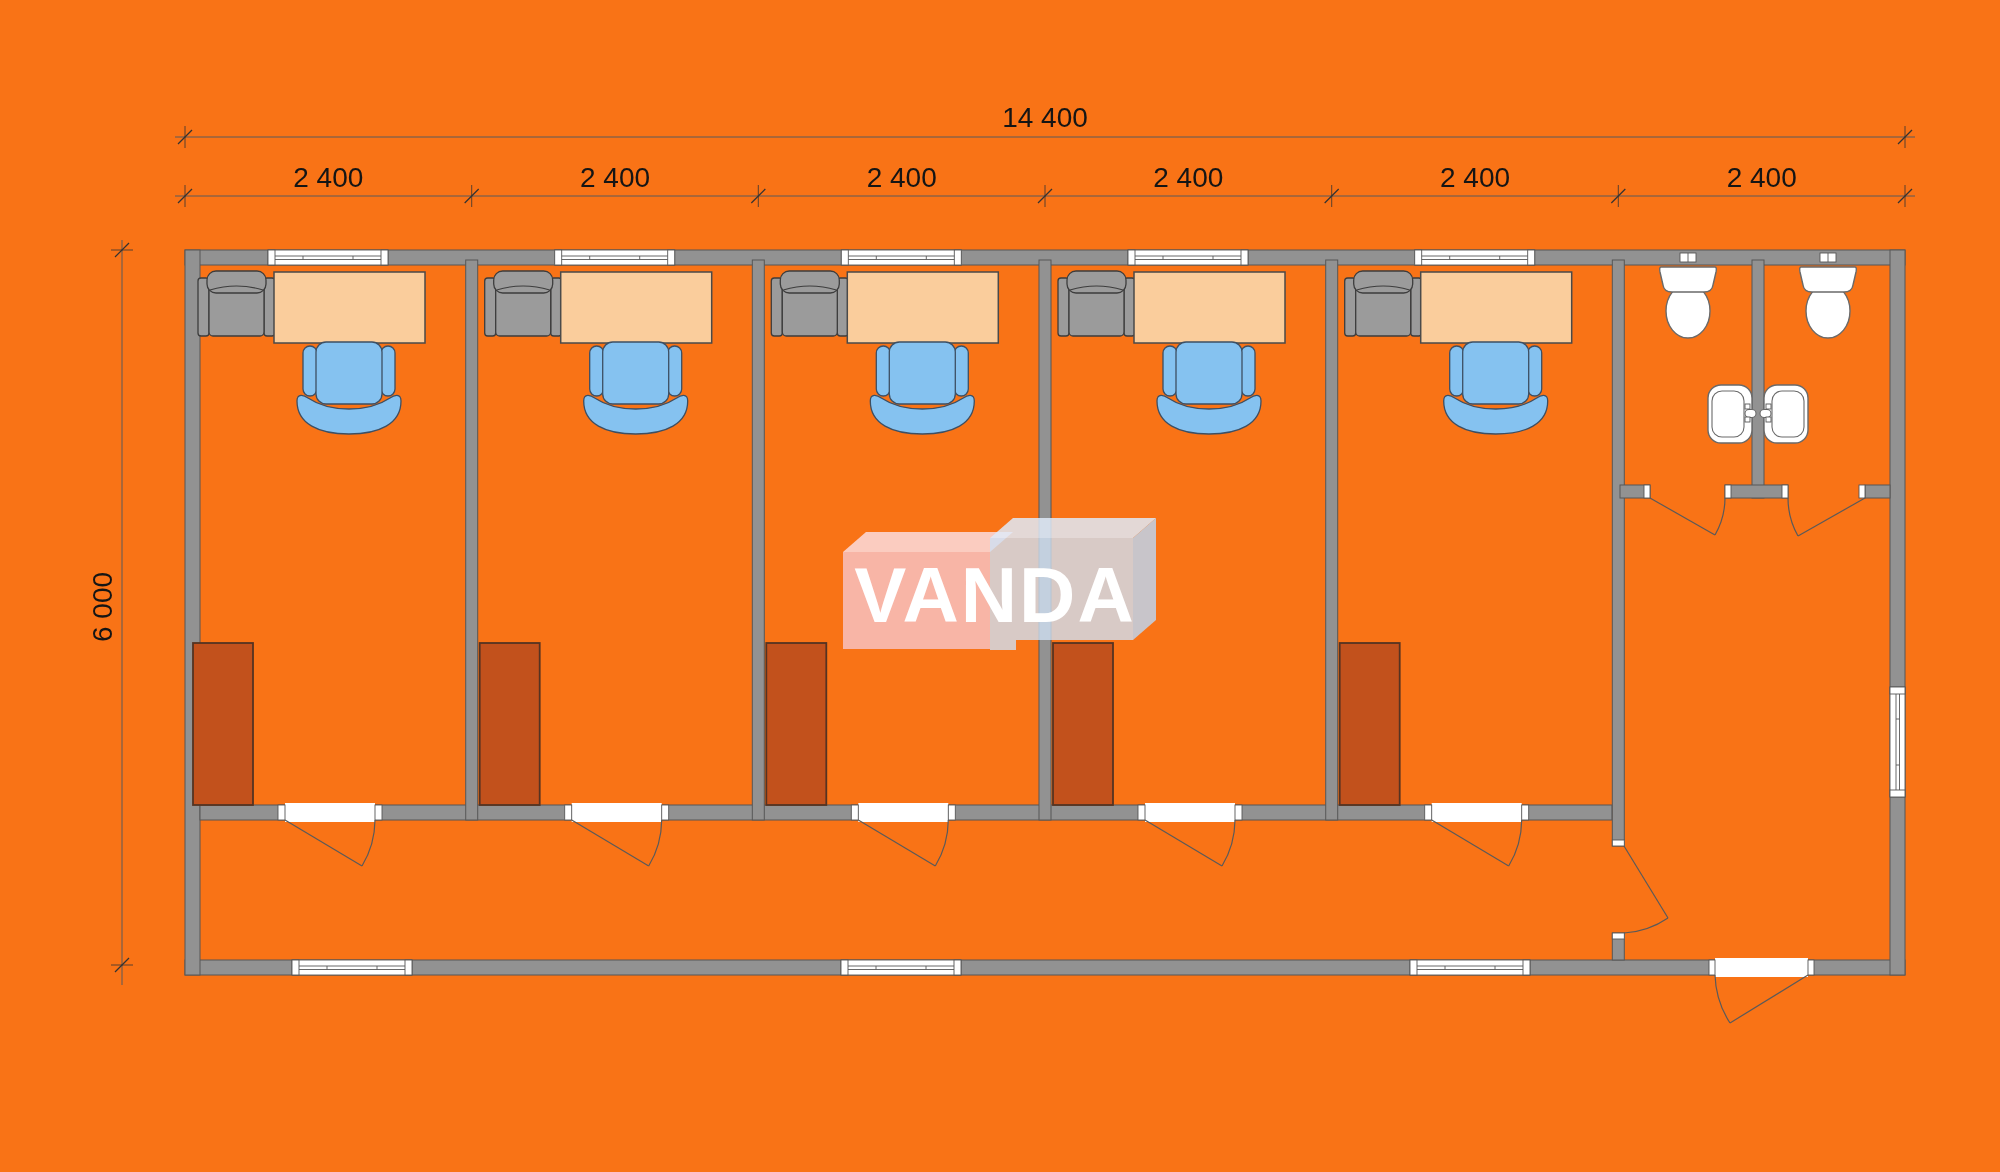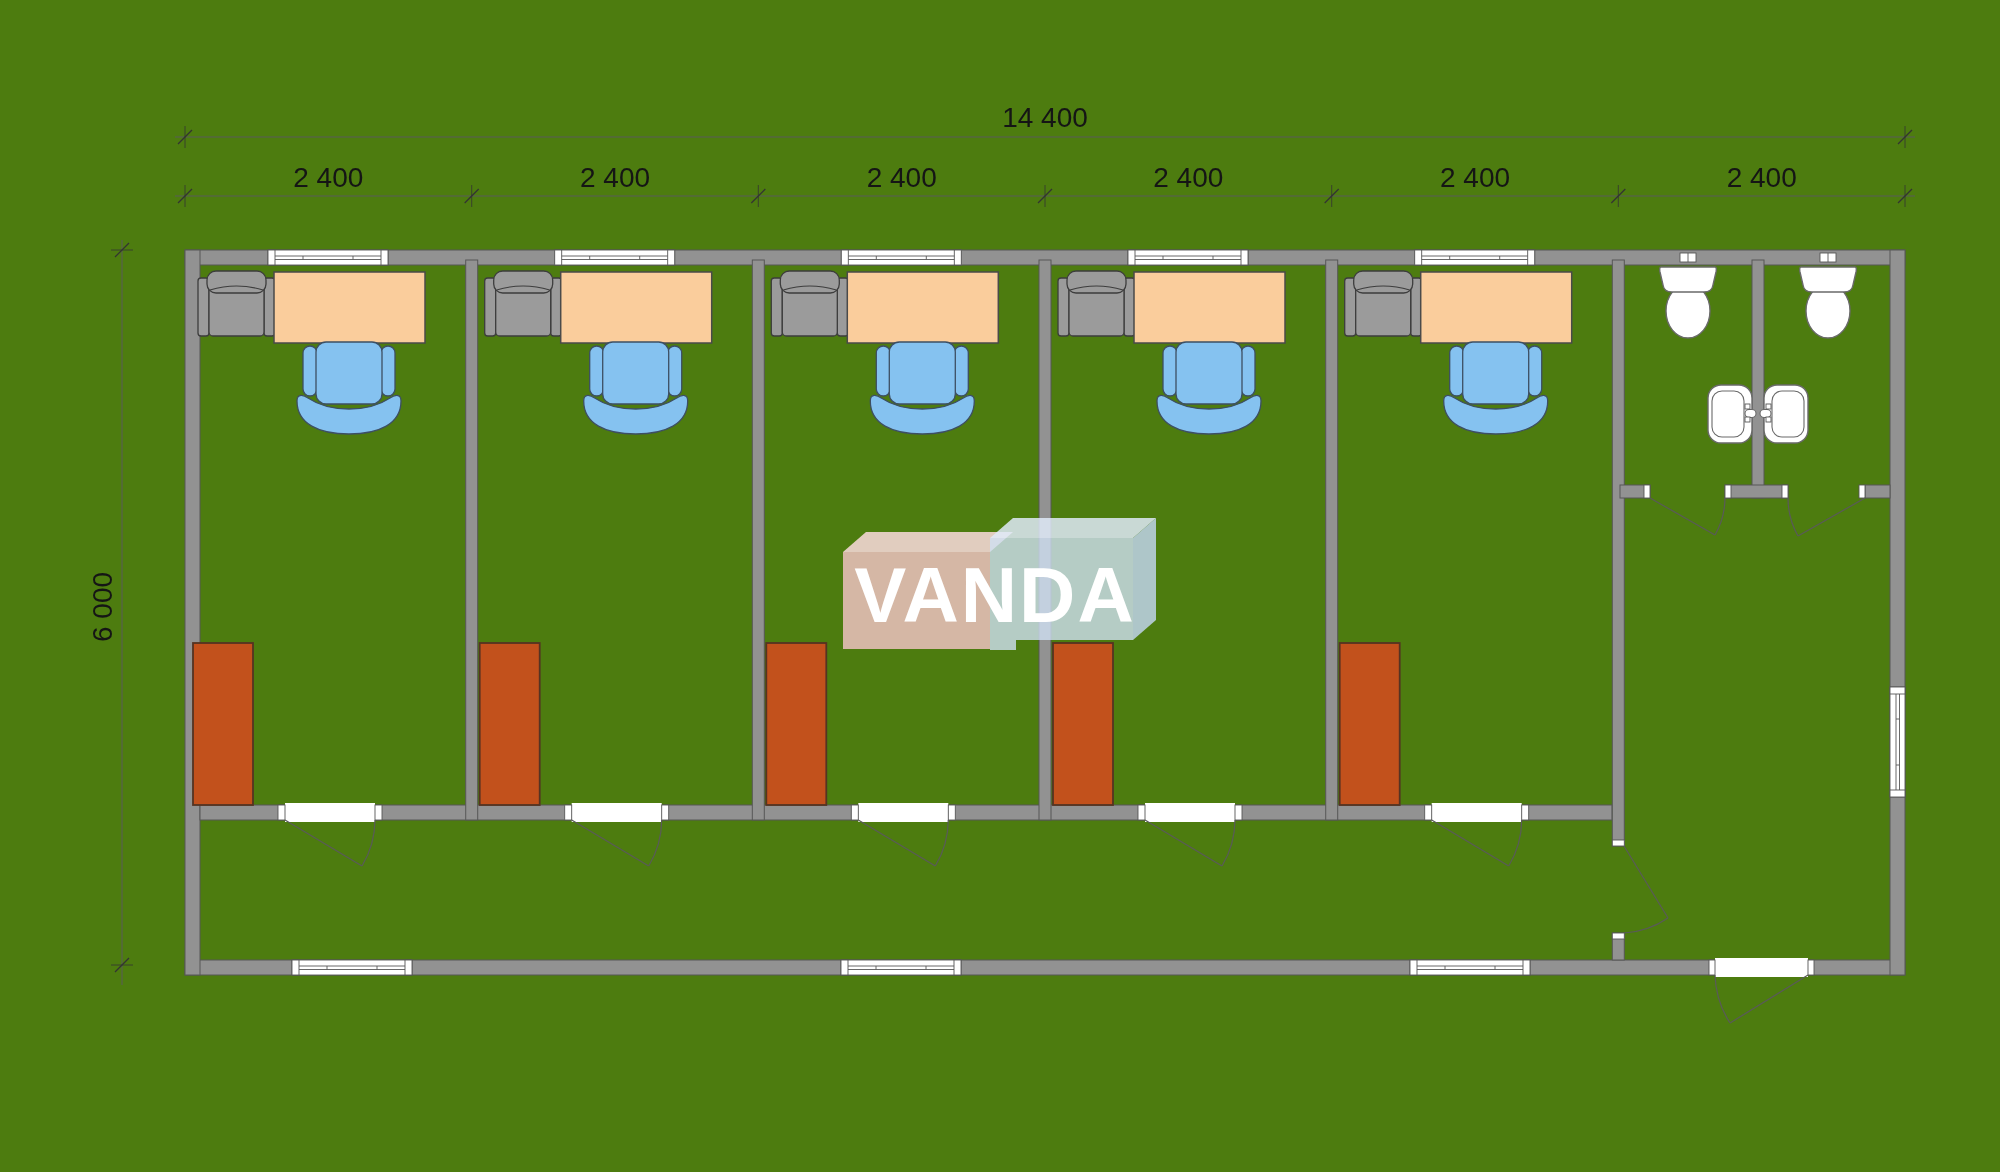--- a/index.html
+++ b/index.html
@@ -1,16 +1,16 @@
 <!DOCTYPE html>
 <html style="--wall: #929292; --wallStroke: #575757; --line: #5a5a5a; --fixtureStroke: #6a6a6a; --desk: #FACD9C; --deskStroke: #4a4a4a; --chair: #85C2F0; --chairStroke: #3d4f63; --armchair: #9B9B9B; --armchairStroke: #3d3d3d; --wardrobe: #C2511C; --wardrobeStroke: #553322; --logoPink: #F7C6CB; --logoPinkTop: #FBDCDE; --logoBlue: #CFE0F2; --logoBlueTop: #DFEAF8; --logoBlueSide: #C0D4EA; --logoText: #FFFFFF;"><head>
 <meta charset="utf-8">
 <style>
   html,body{margin:0;padding:0;background:#fff;}
-  .canvas{position:relative;width:2000px;height:1172px;background:#4d7c0f;overflow:hidden;
+  .canvas{position:relative;width:2000px;height:1172px;background:#f97316;overflow:hidden;
           font-family:"Liberation Sans",sans-serif;}
   svg text{font-family:"Liberation Sans",sans-serif;}
   .wall{fill:var(--wall,#929292);stroke:var(--wallStroke,#575757);stroke-width:1;}
   .opening{fill:#fff;stroke:var(--wallStroke,#575757);stroke-width:0.9;}
   .jamb{fill:#fff;stroke:var(--wallStroke,#575757);stroke-width:0.9;}
   .winline{stroke:var(--wallStroke,#575757);stroke-width:0.9;fill:none;}
   .fixture{fill:#fff;stroke:var(--fixtureStroke,#6a6a6a);stroke-width:1.4;}
   .swing{fill:none;stroke:var(--line,#5a5a5a);stroke-width:1.2;}
   .dimline{stroke:var(--line,#5a5a5a);stroke-width:1;fill:none;}
   .tick{stroke:#333;stroke-width:1.2;}

